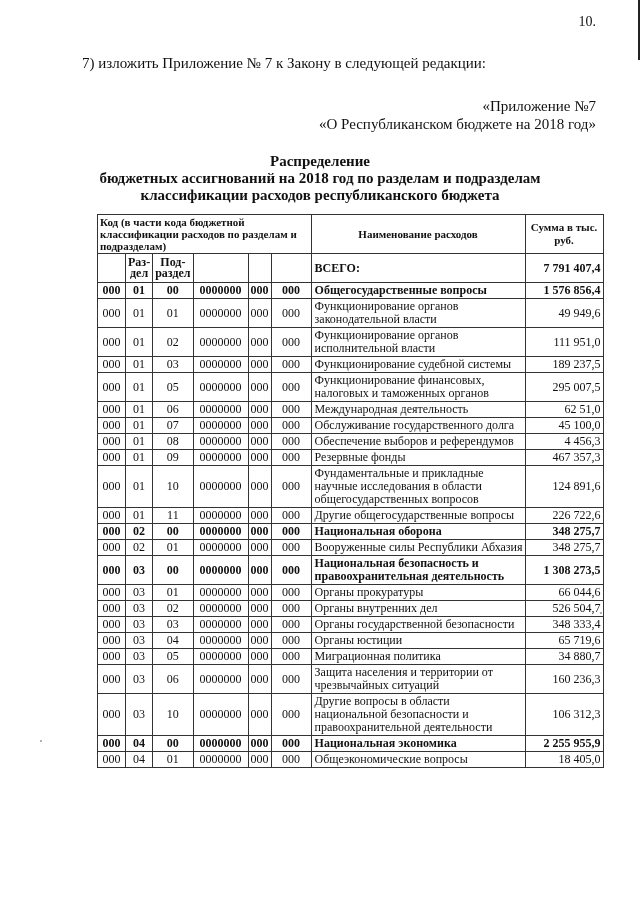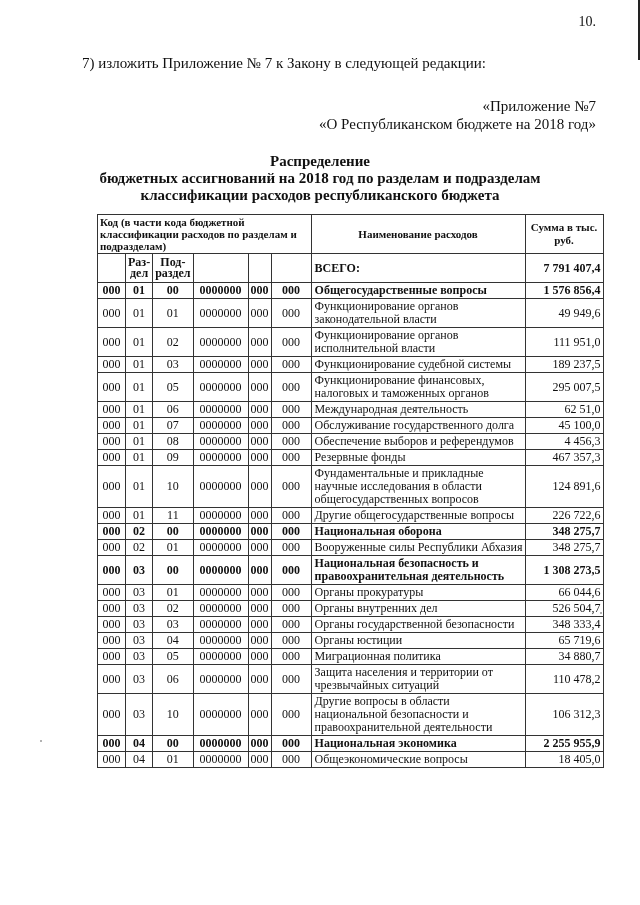--- a/index.html
+++ b/index.html
@@ -259,21 +259,21 @@
         <td class="sum">34 880,7</td>
       </tr>
       <tr>
         <td class="c">000</td>
         <td class="c">03</td>
         <td class="c">06</td>
         <td class="c">0000000</td>
         <td class="c">000</td>
         <td class="c">000</td>
         <td class="name">Защита населения и территории от чрезвычайных ситуаций</td>
-        <td class="sum">110 478,2</td>
+        <td class="sum">160 236,3</td>
       </tr>
       <tr>
         <td class="c">000</td>
         <td class="c">03</td>
         <td class="c">10</td>
         <td class="c">0000000</td>
         <td class="c">000</td>
         <td class="c">000</td>
         <td class="name">Другие вопросы в области национальной безопасности и правоохранительной деятельности</td>
         <td class="sum">106 312,3</td>

